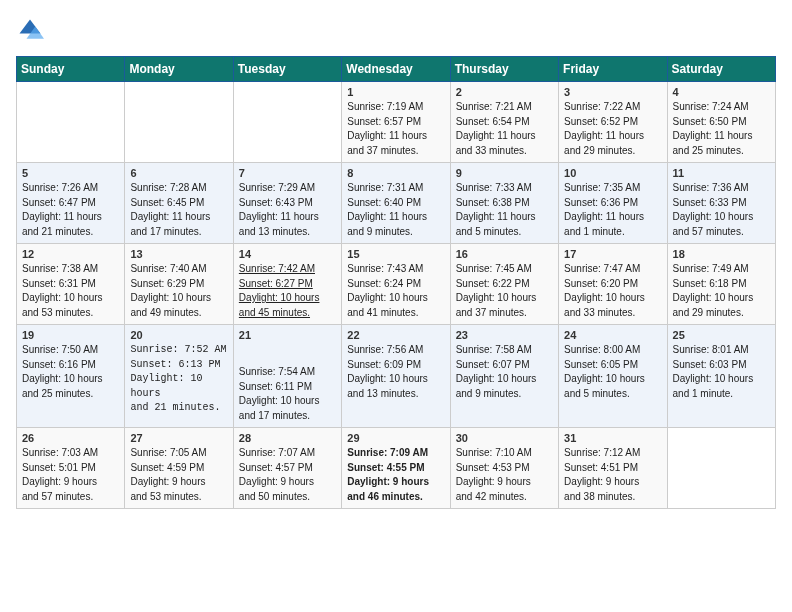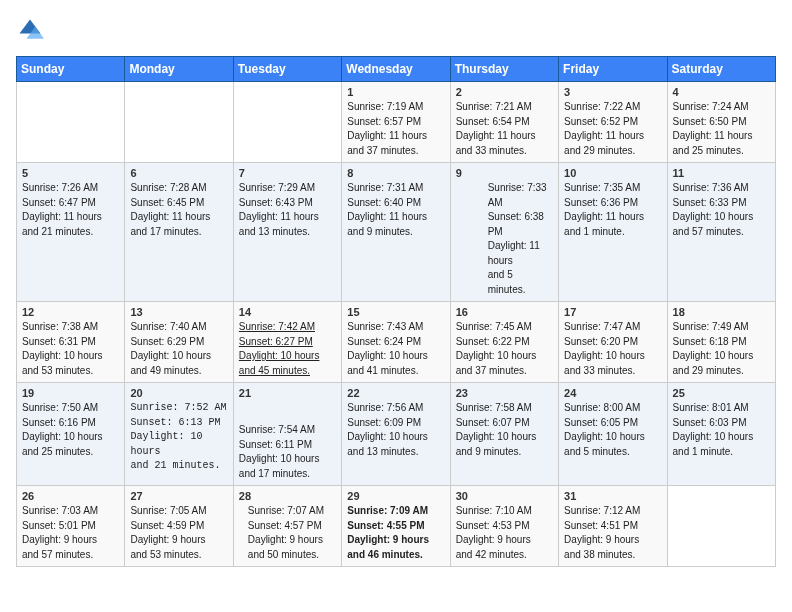--- a/index.html
+++ b/index.html
@@ -45,21 +45,21 @@
     .location {
       font-size: 14px;
       color: #555;
     }
     .calendar {
       width: 100%;
       border-collapse: collapse;
       border: 1px solid #ccc;
     }
     .calendar th {
-      background-color: #3b82f6;
+      background-color: #0f766e;
       color: #fff;
       font-size: 12px;
       font-weight: bold;
       padding: 5px 4px;
       text-align: left;
       border: 1px solid #1a5a9a;
     }
     .calendar td {
       vertical-align: top;
       border: 1px solid #ccc;
@@ -181,21 +181,21 @@
         </td>
         <td>
           <span class="day-num">8</span>
           <div class="day-info" style="white-space: pre-line;">Sunrise: 7:31 AM
 Sunset: 6:40 PM
 Daylight: 11 hours
 and 9 minutes.</div>
         </td>
         <td>
           <span class="day-num">9</span>
-          <div class="day-info" style="white-space: pre-line; margin-left: 32px;">Sunrise: 7:33 AM
+          <div class="day-info" style="white-space: pre-line;">Sunrise: 7:33 AM
 Sunset: 6:38 PM
 Daylight: 11 hours
 and 5 minutes.</div>
         </td>
         <td>
           <span class="day-num">10</span>
           <div class="day-info" style="white-space: pre-line;">Sunrise: 7:35 AM
 Sunset: 6:36 PM
 Daylight: 11 hours
 and 1 minute.</div>
@@ -320,21 +320,21 @@
         </td>
         <td>
           <span class="day-num">27</span>
           <div class="day-info" style="white-space: pre-line;">Sunrise: 7:05 AM
 Sunset: 4:59 PM
 Daylight: 9 hours
 and 53 minutes.</div>
         </td>
         <td>
           <span class="day-num">28</span>
-          <div class="day-info" style="white-space: pre-line; margin-left: 9px;">Sunrise: 7:07 AM
+          <div class="day-info" style="white-space: pre-line;">Sunrise: 7:07 AM
 Sunset: 4:57 PM
 Daylight: 9 hours
 and 50 minutes.</div>
         </td>
         <td>
           <span class="day-num">29</span>
           <div class="day-info" style="white-space: pre-line; font-weight: bold;">Sunrise: 7:09 AM
 Sunset: 4:55 PM
 Daylight: 9 hours
 and 46 minutes.</div>

